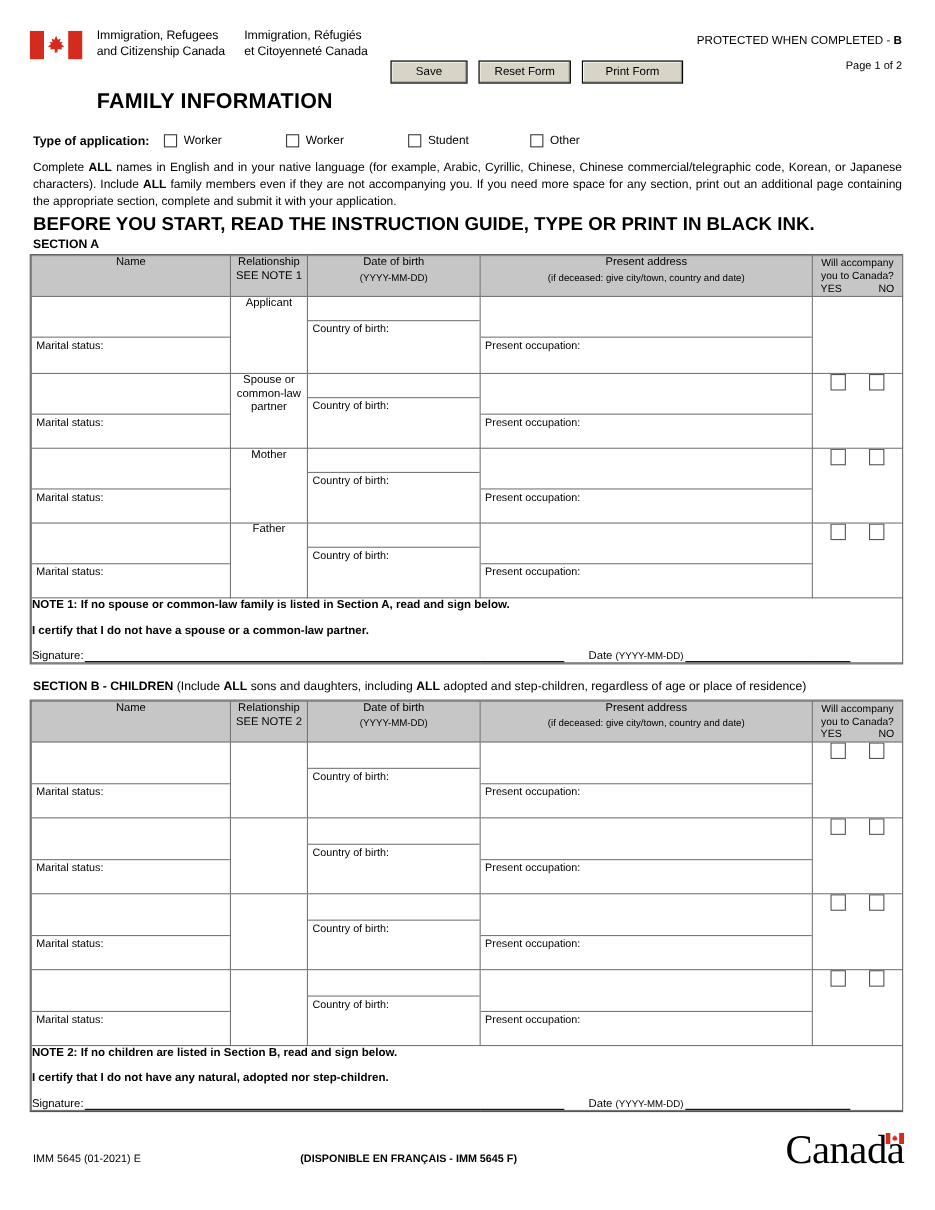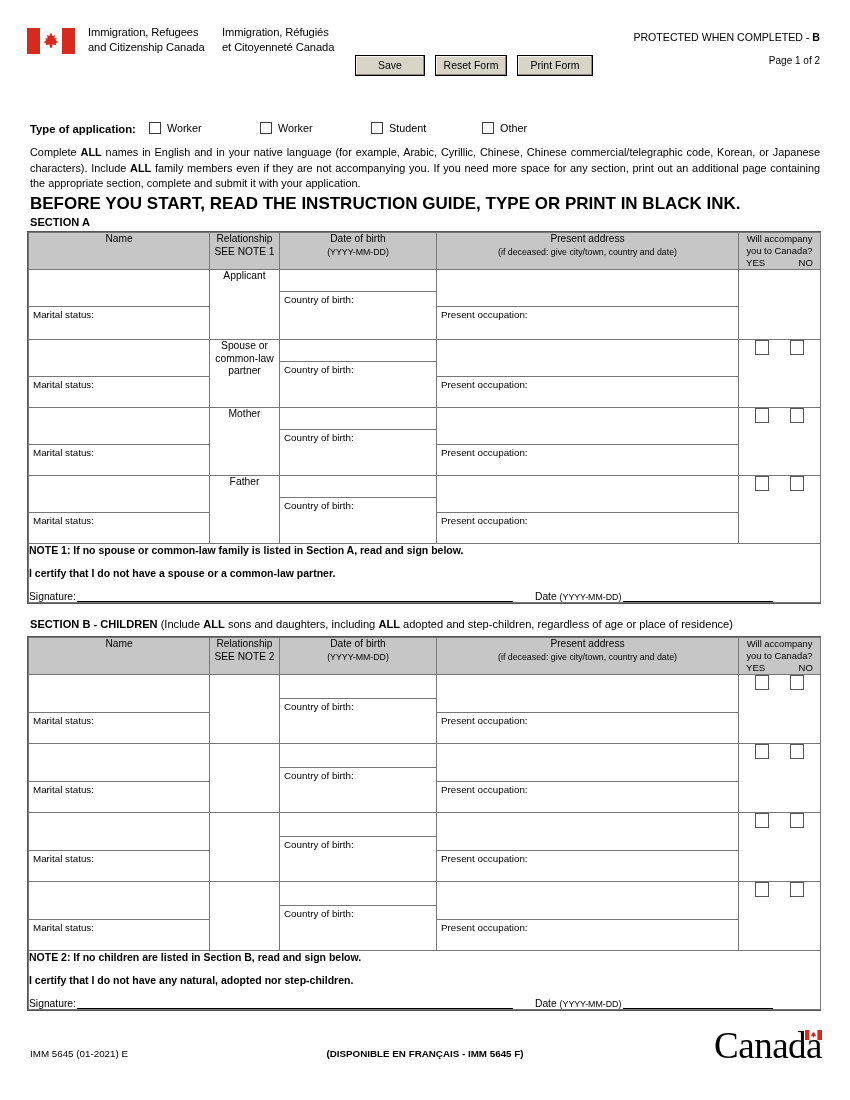--- a/index.html
+++ b/index.html
@@ -45,22 +45,22 @@
     font-family: "Liberation Sans", sans-serif;
     font-size: 10.5px;
     color: #000;
     padding: 3px 0 4px 0;
     text-align: center;
     cursor: pointer;
     height: 21px;
     line-height: 13px;
   }
   .btn-save { width: 70px; }
-  .btn-reset { width: 72px; }
-  .btn-print { width: 76px; }
+  .btn-reset { width: 84px; }
+  .btn-print { width: 92px; }
 
   .protected {
     position: absolute; right: 30px; top: 9px;
     font-size: 10.6px; text-align: right; white-space: nowrap;
   }
   .protected b { font-weight: bold; }
   .pagenum {
     position: absolute; right: 30px; top: 33px;
     font-size: 10px; text-align: right;
   }
@@ -165,21 +165,21 @@
   .sec-b-label {
     position: absolute; left: 30px; top: 618px;
     font-size: 11.1px; white-space: nowrap;
   }
   .sec-b-label b { font-weight: bold; }
   .sec-b-label .t { font-size: 11.1px; font-weight: bold; }
 
   
   .footer { position: absolute; left: 0; top: 1040px; width: 850px; height: 50px; }
   .imm-code { position: absolute; left: 30px; top: 8px; font-size: 9.8px; }
-  .disponible { position: absolute; left: 0; top: 8px; width: 850px; text-align: center; font-size: 9.8px; font-weight: bold; }
+  .disponible { position: absolute; left: 0; top: 8px; width: 743px; text-align: center; font-size: 9.8px; font-weight: bold; }
   .canada-wordmark {
     position: absolute; right: 28px; top: -14px;
     font-family: "Liberation Serif", serif;
     font-size: 37px; letter-spacing: -0.5px; color: #000;
     line-height: 40px;
     margin-left: 41px;
   }
   .canada-flag {
     position: absolute; right: 28px; top: -10px;
     width: 17px; height: 10px; display: block;
@@ -212,20 +212,21 @@
     <div class="btn-row">
       <button class="btn btn-save">Save</button>
       <button class="btn btn-reset">Reset Form</button>
       <button class="btn btn-print">Print Form</button>
     </div>
 
     <div class="protected"><span>PROTECTED WHEN COMPLETED - </span><b>B</b></div>
     <div class="pagenum">Page 1 of 2</div>
   </div>
 
+  <div class="form-title">FAMILY INFORMATION</div>
 
   <div class="type-row">
     <div class="type-label">Type of application:</div>
 
     <label class="type-opt opt-visitor">
       <span class="cb"></span>
       <span class="lbl">Worker</span>
     </label>
     <label class="type-opt opt-worker">
       <span class="cb"></span>

